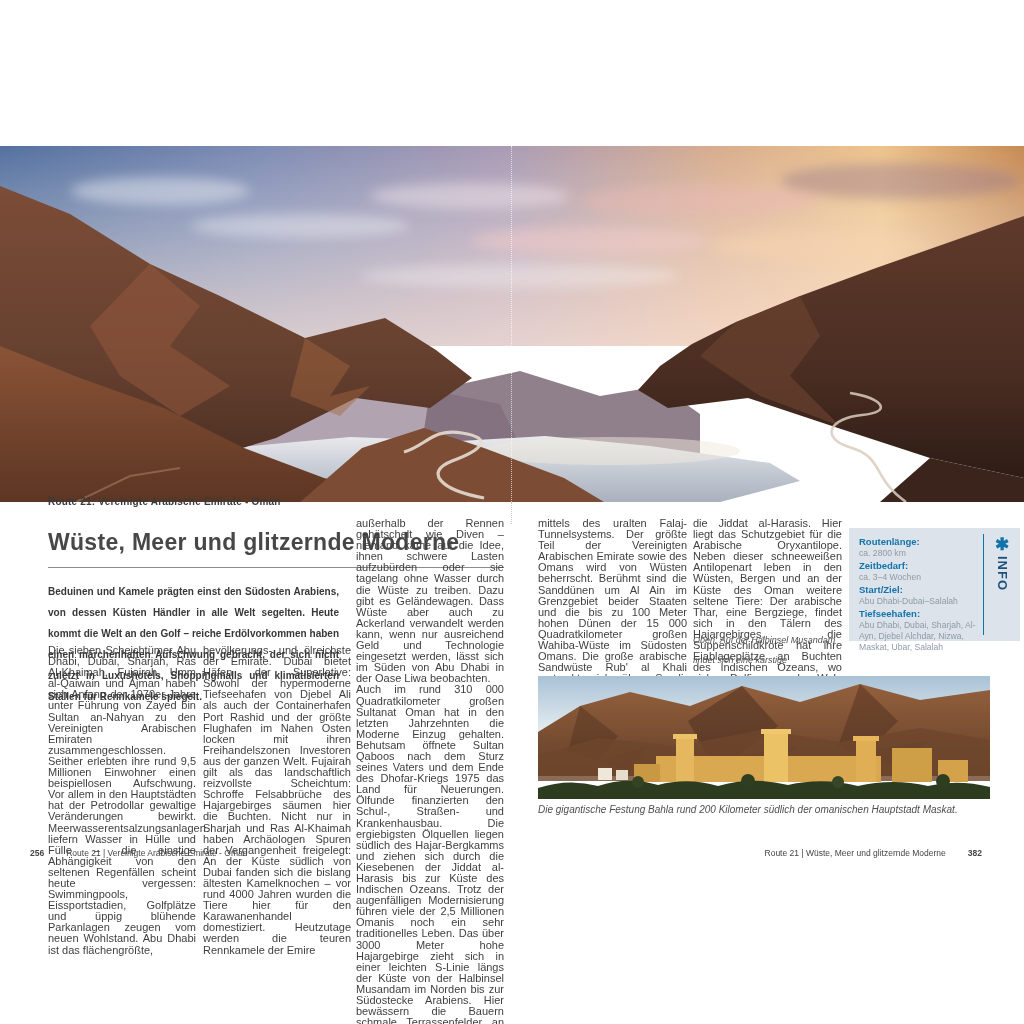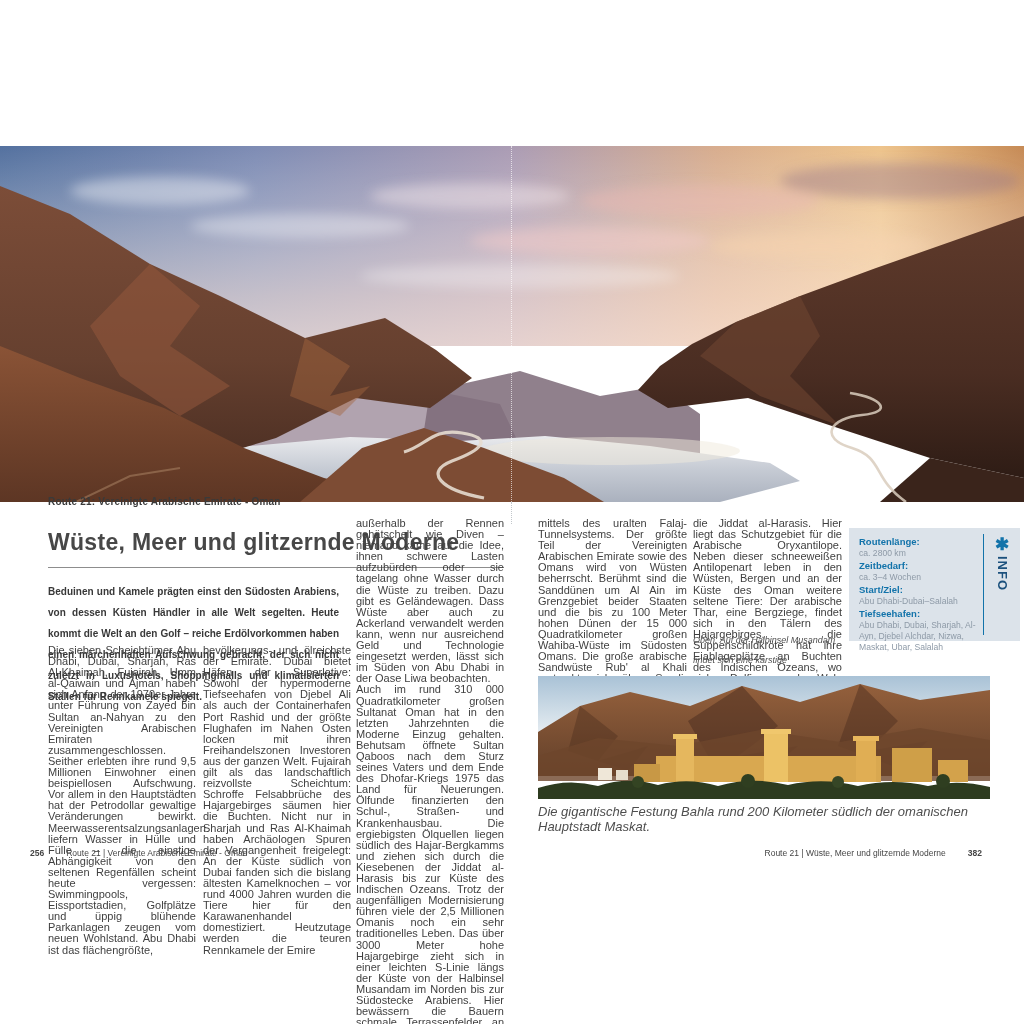--- a/index.html
+++ b/index.html
@@ -23,21 +23,21 @@
   .bodycol{position:absolute;font-size:11px;line-height:11.1px;text-align:justify;color:#3f3f3f;}
   .bodycol p{margin:0;}
   .col1{left:48px;top:645px;width:148px;}
   .col2{left:203px;top:645px;width:148px;}
   .col3{left:356px;top:518px;width:148px;}
   
   .col4{left:538px;top:518px;width:149px;}
   .col5{left:693px;top:518px;width:149px;}
   .caption{font-style:italic;color:#4e4e4e;}
   .caption-top{position:absolute;left:693px;top:630px;width:152px;font-size:9px;line-height:20px;}
-  .caption-bottom{position:absolute;left:538px;top:804px;width:452px;font-size:13px;}
+  .caption-bottom{position:absolute;left:538px;top:804px;width:452px;font-size:10px;}
   
   .infobox{position:absolute;left:849px;top:528px;width:171px;height:113px;background:#dce3ea;display:flex;}
   .infobox-content{flex:1;padding:8px 4px 16px 10px;}
   .info-label{font-size:9.5px;font-weight:bold;color:#1273aa;line-height:12px;}
   .info-value{font-size:8.6px;color:#8e9aa7;line-height:11px;margin-bottom:1px;}
   .info-tab{width:36px;border-left:1px solid #1273aa;margin:6px 0;display:flex;flex-direction:column;
     align-items:center;padding-top:2px;}
   .info-tab-star{font-size:17px;color:#1273aa;font-weight:bold;line-height:18px;}
   .info-tab-text{writing-mode:vertical-rl;font-size:13px;font-weight:bold;color:#1c517d;
     letter-spacing:1px;margin-top:2px;}

